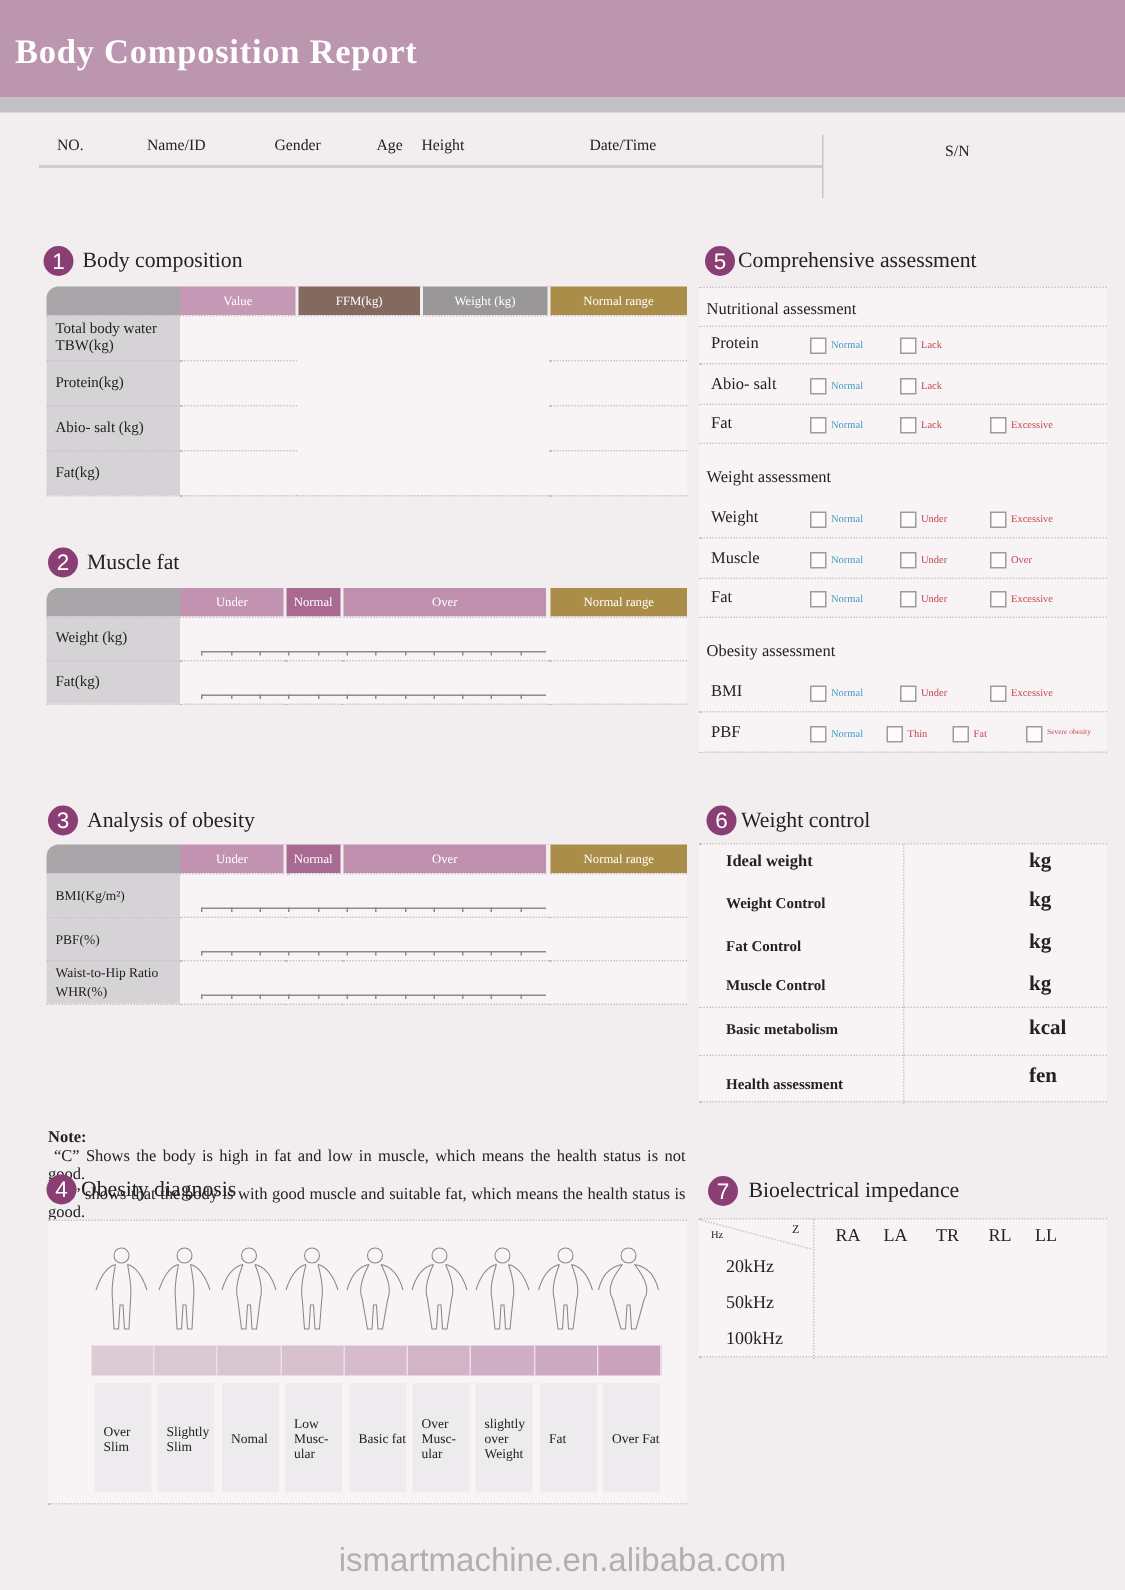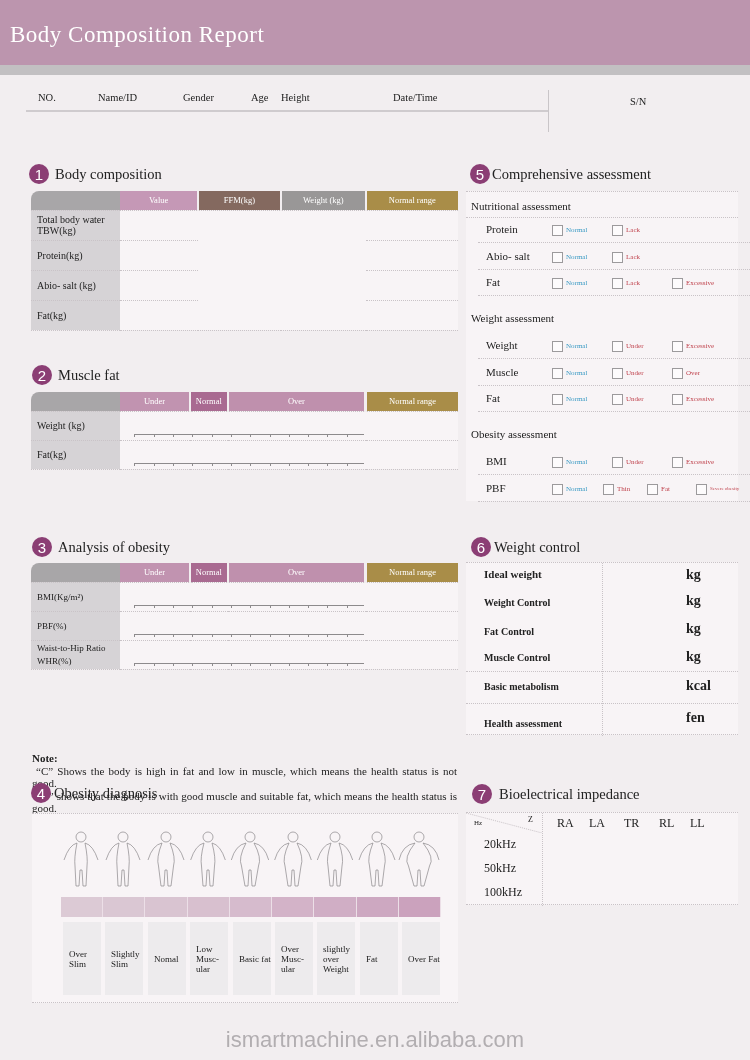--- a/index.html
+++ b/index.html
@@ -1,18 +1,18 @@
 <!DOCTYPE html>
 <html><head>
 <meta charset="utf-8">
 <style>
 *{box-sizing:border-box;margin:0;padding:0;}
 body{width:750px;height:1060px;background:#f2eef0;font-family:"Liberation Serif","DejaVu Serif",serif;color:#222;position:relative;overflow:hidden;}
 .banner{position:absolute;left:0;top:0;width:750px;height:65px;background:#bc95ae;}
-.banner h1{position:absolute;left:10px;top:22px;font-size:23px;font-weight:normal;color:#fff;letter-spacing:0.5px;}
+.banner h1{position:absolute;left:10px;top:22px;font-size:23px;font-weight:bold;color:#fff;letter-spacing:0.5px;}
 .greybar{position:absolute;left:0;top:65px;width:750px;height:10px;background:#c2c0c2;}
 .infohead{position:absolute;left:26px;top:86px;width:522px;height:26px;border-bottom:2px solid #cfcbce;font-size:10.5px;}
 .infohead span{position:absolute;top:6px;}
 .sn-divider{position:absolute;left:548px;top:90px;width:1px;height:42px;background:#c9c5c8;}
 .sn{position:absolute;left:630px;top:96px;font-size:10.5px;}
 .sec-title{position:absolute;display:flex;align-items:center;font-size:14.5px;}
 .num{display:inline-flex;width:20px;height:20px;border-radius:50%;background:#8b3e74;color:#fff;font-family:"Liberation Sans",sans-serif;font-size:15px;align-items:center;justify-content:center;margin-right:6px;}
 table.grid{position:absolute;border-collapse:collapse;font-size:10px;}
 .grid td{border-bottom:1px dotted #c9c3c7;}
 .hdr td{height:19px;color:#fff;font-size:8.5px;text-align:center;}
@@ -25,21 +25,21 @@
 .c-normal{background:#a98d48;}
 .c-under{background:#c193b0;}
 .c-norm2{background:#a96a91;}
 .c-over{background:#bf90ad;}
 .scale{position:relative;height:100%;}
 .scale .line{position:absolute;left:14px;right:2px;top:8px;height:1px;background:#8d8a8c;}
 .scale .tick{position:absolute;top:8px;width:1px;height:3px;background:#8d8a8c;}
 .note{position:absolute;left:32px;top:704px;width:425px;font-size:11px;line-height:12.5px;text-align:justify;margin-top:48px;}
 .note b{display:block;}
 .panel{position:absolute;background:#f8f4f6;}
-.assess-row{position:absolute;left:0;width:272px;height:26px;border-bottom:1px dotted #c9c3c7;font-size:11px;margin-left:12px;}
+.assess-row{position:absolute;left:0;width:272px;height:26px;border-bottom:1px dotted #c9c3c7;font-size:11px;}
 .assess-row .lbl{position:absolute;left:8px;top:6px;}
 .cb{position:absolute;top:8px;width:11px;height:11px;border:1px solid #9c9a9c;background:#fdfbfc;}
 .cbl{position:absolute;top:9px;font-size:7px;}
 .blue{color:#3a9ac4;}
 .red{color:#c0444e;}
 .subhead{position:absolute;left:5px;font-size:11px;}
 .wc-row{position:absolute;left:0;width:272px;font-size:11px;}
 .wc-row .lbl{position:absolute;left:18px;}
 .wc-row .unit{position:absolute;left:220px;font-size:14px;}
 .figure{position:absolute;top:830px;}

